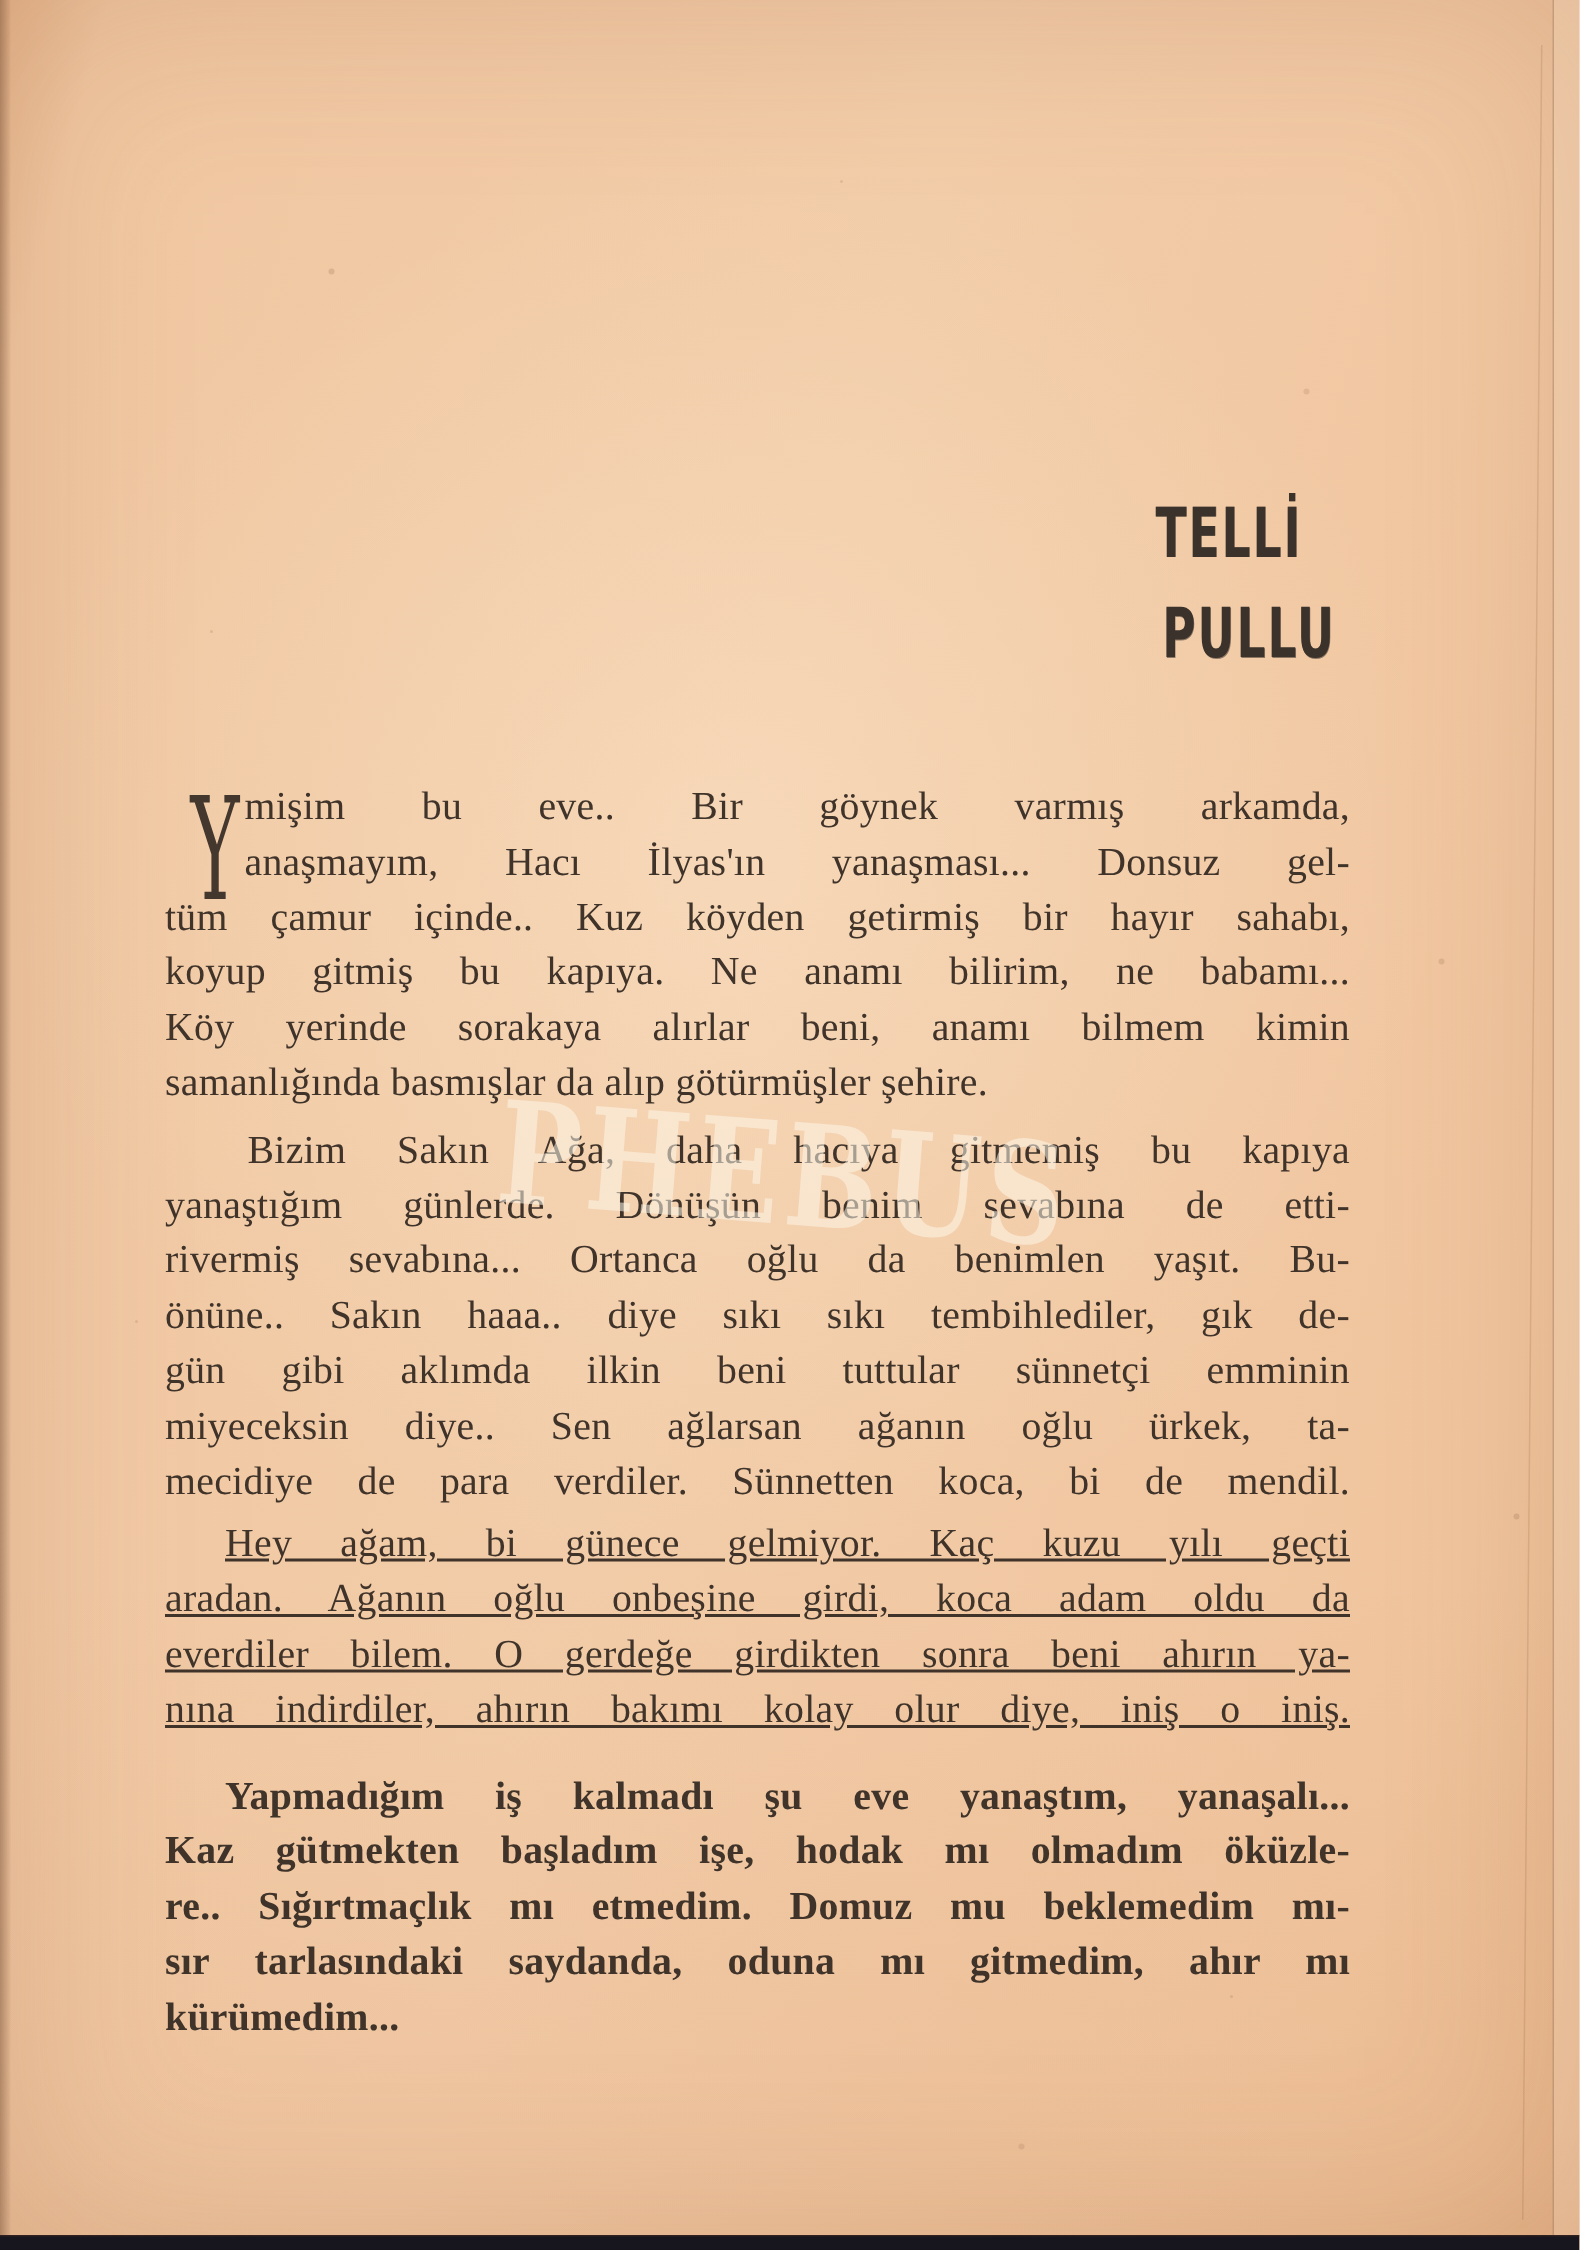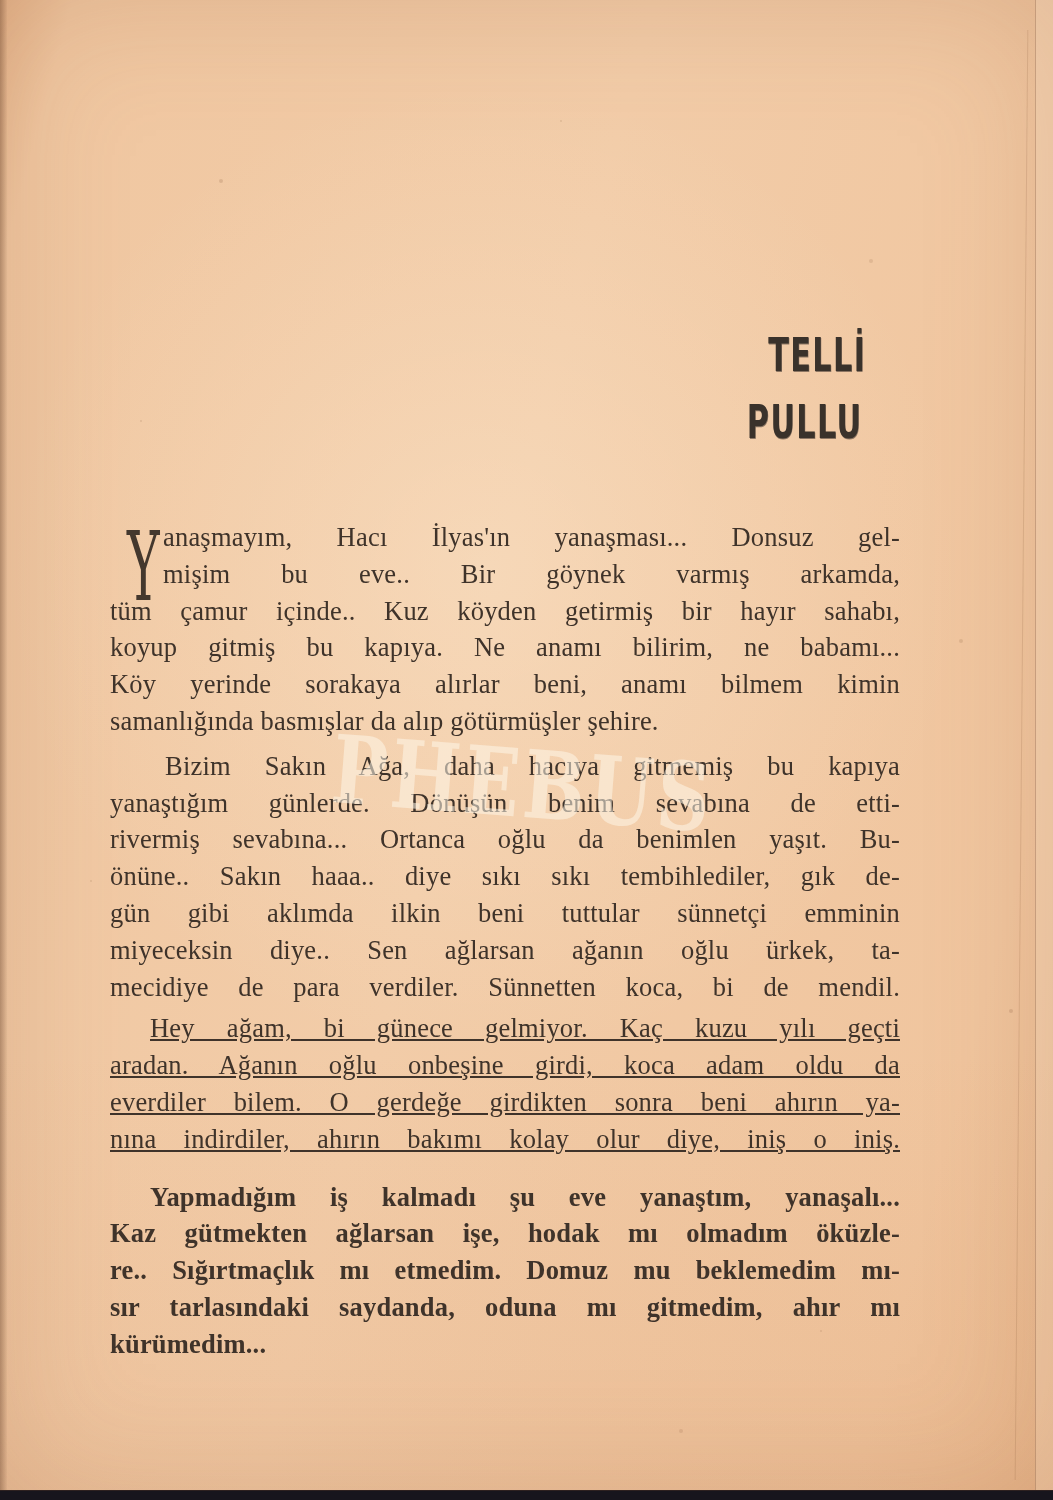--- a/index.html
+++ b/index.html
@@ -33,21 +33,21 @@
   .edge-left { position:absolute; left:0; top:0; bottom:9px; width:7px;
     background: linear-gradient(to right, rgba(95,58,36,0.38), rgba(95,58,36,0.04)); }
   .edge-right-strip { position:absolute; top:0; bottom:9px; right:0; width:17px;
     background: rgba(255,241,222,0.20); border-left:1px solid rgba(120,76,46,0.32); }
   .edge-right-line { position:absolute; top:30px; bottom:20px; right:31px; width:1px;
     background: rgba(120,76,46,0.16); transform: rotate(0.5deg); }
   .edge-bottom { position:absolute; left:0; right:0; bottom:0; height:9px; background:#17151d;
     border-top:1px solid rgba(70,45,35,0.5); }
 
   
-  .title { position:absolute; left:710px; top:322px; width:182px; text-align:right; color:#3a322b; }
+  .title { position:absolute; left:745px; top:322px; width:182px; text-align:left; color:#3a322b; }
   .title .tl { height:67px; line-height:67px; font-family:"DejaVu Sans", sans-serif; font-weight:bold;
     font-size:46px; }
   .title .tl span { display:inline-block; transform:scaleX(0.66); transform-origin:center; letter-spacing:2px;
     text-shadow: 0.6px 0.6px 0 rgba(58,50,43,0.55); }
 
   
   .watermark { position:absolute; left:336px; top:722px; z-index:6; pointer-events:none;
     font-family:"DejaVu Serif", serif; font-weight:bold; font-size:94px; line-height:1;
     color:rgba(253,245,232,0.55); letter-spacing:5px;
     transform: rotate(4.5deg) scaleX(0.78); transform-origin:left top; }
@@ -77,22 +77,22 @@
 
   <div class="title">
     <div class="tl"><span>TELLİ</span></div>
     <div class="tl"><span>PULLU</span></div>
   </div>
 
   <div class="bodytext">
 
     <div class="para p1">
       <span class="dropcap">Y</span>
+      <div class="ln dcpad">mişim bu eve.. Bir göynek varmış arkamda,</div>
       <div class="ln dcpad">anaşmayım, Hacı İlyas'ın yanaşması... Donsuz gel-</div>
-      <div class="ln dcpad">mişim bu eve.. Bir göynek varmış arkamda,</div>
       <div class="ln">tüm çamur içinde.. Kuz köyden getirmiş bir hayır sahabı,</div>
       <div class="ln">koyup gitmiş bu kapıya. Ne anamı bilirim, ne babamı...</div>
       <div class="ln">Köy yerinde sorakaya alırlar beni, anamı bilmem kimin</div>
       <div class="ln last">samanlığında basmışlar da alıp götürmüşler şehire.</div>
     </div>
 
     <div class="para p2">
       <div class="ln ind">Bizim Sakın Ağa, daha hacıya gitmemiş bu kapıya</div>
       <div class="ln">yanaştığım günlerde. Dönüşün benim sevabına de etti-</div>
       <div class="ln">rivermiş sevabına... Ortanca oğlu da benimlen yaşıt. Bu-</div>
@@ -104,21 +104,21 @@
 
     <div class="para p3">
       <div class="ln ind2">Hey ağam, bi günece gelmiyor. Kaç kuzu yılı geçti</div>
       <div class="ln">aradan. Ağanın oğlu onbeşine girdi, koca adam oldu da</div>
       <div class="ln">everdiler bilem. O gerdeğe girdikten sonra beni ahırın ya-</div>
       <div class="ln">nına indirdiler, ahırın bakımı kolay olur diye, iniş o iniş.</div>
     </div>
 
     <div class="para p4">
       <div class="ln ind2">Yapmadığım iş kalmadı şu eve yanaştım, yanaşalı...</div>
-      <div class="ln">Kaz gütmekten ağlarsan işe, hodak mı olmadım öküzle-</div>
+      <div class="ln">Kaz gütmekten başladım işe, hodak mı olmadım öküzle-</div>
       <div class="ln">re.. Sığırtmaçlık mı etmedim. Domuz mu beklemedim mı-</div>
       <div class="ln">sır tarlasındaki saydanda, oduna mı gitmedim, ahır mı</div>
       <div class="ln last">kürümedim...</div>
     </div>
 
   </div>
 
   <div class="watermark">PHEBUS</div>
 
   <div class="edge-left"></div>

